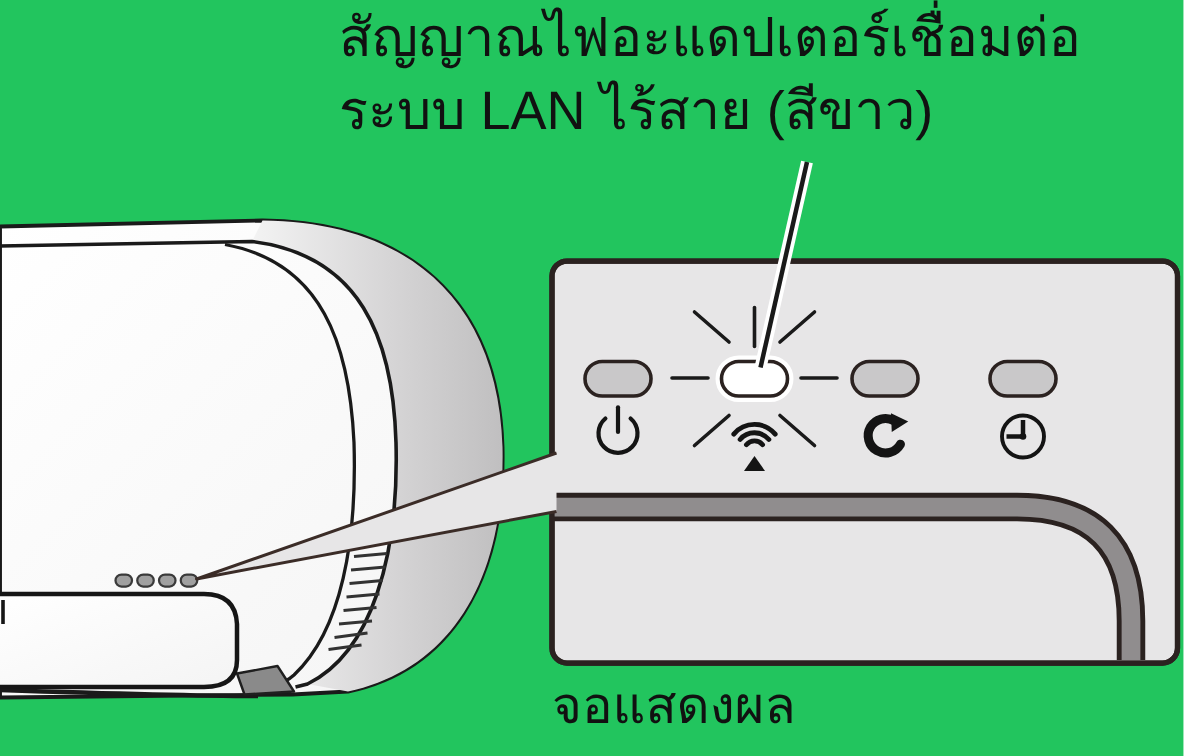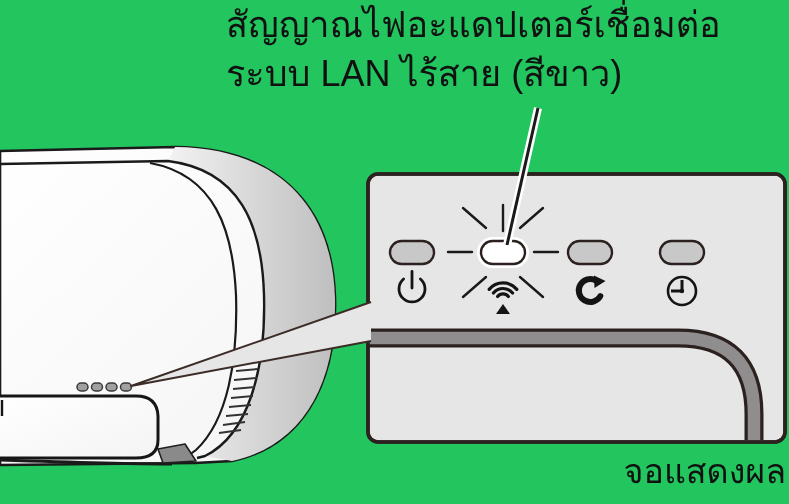--- a/index.html
+++ b/index.html
@@ -8,21 +8,21 @@
     font-family:"Liberation Sans","DejaVu Sans",sans-serif;color:#111111;
   }
   .illustration{position:absolute;left:0;top:0;width:789px;height:504px;}
   .top-caption{
     position:absolute;left:226px;top:0px;width:566px;
     font-size:36px;line-height:49px;letter-spacing:0px;color:#111111;
     text-align:left;white-space:nowrap;
   }
   .bottom-caption{
     position:absolute;left:368px;top:451px;width:418px;
-    font-size:34px;line-height:40px;text-align:right;color:#111111;
+    font-size:34px;line-height:40px;text-align:left;color:#111111;
   }
 </style>
 </head>
 <body>
 
 <div class="stage">
 
   <svg class="illustration" viewBox="0 0 789 504" xmlns="http://www.w3.org/2000/svg">
     <defs>
       <linearGradient id="endcapGrad" x1="0" y1="0" x2="1" y2="0">

